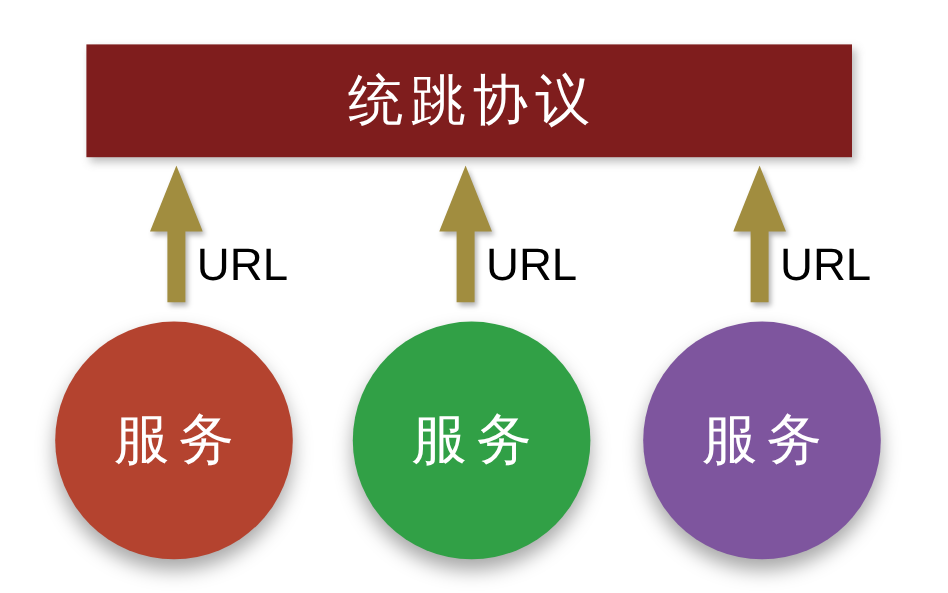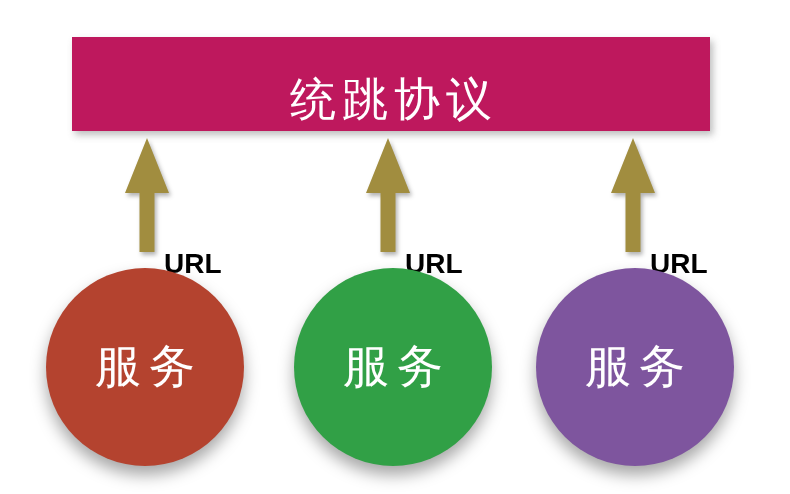--- a/index.html
+++ b/index.html
@@ -44,25 +44,24 @@
   .arrow-group .arrow {
     position: absolute;
     left: -22px;
     top: 0;
     filter: drop-shadow(2px 3px 2px rgba(0,0,0,0.30));
   }
   .url-label {
     position: absolute;
     left: 17px;
     top: 64px;
-    font-size: 28px;
-    font-weight: bold;
+    font-size: 38px;
+    font-weight: normal;
     line-height: 1;
     white-space: nowrap;
-    margin-top: 48px;
   }
   
   .service-circle {
     position: absolute;
     top: 268px;
     width: 198px;
     height: 198px;
     border-radius: 50%;
     display: flex;
     align-items: center;
@@ -81,21 +80,21 @@
   .circle-purple { left: 536px; }
   .arrow-1 { left: 147px; }
   .arrow-2 { left: 388px; }
   .arrow-3 { left: 633px; }
 </style>
 </head>
 <body>
 
 <div class="canvas">
 
-  <div class="protocol-bar" style="background: #be185d; align-items: flex-end;">
+  <div class="protocol-bar" style="background: #7f1d1d;">
     <span class="protocol-title" style="color: rgb(255, 255, 255);">统跳协议</span>
   </div>
 
   <div class="arrow-group arrow-1">
     <svg class="arrow" width="44" height="114" viewBox="0 0 44 114">
       <polygon points="22,0 44,55 29.5,55 29.5,114 14.5,114 14.5,55 0,55" style="fill: rgb(161, 141, 63);"></polygon>
     </svg>
     <span class="url-label" style="color: rgb(0, 0, 0);">URL</span>
   </div>
 

